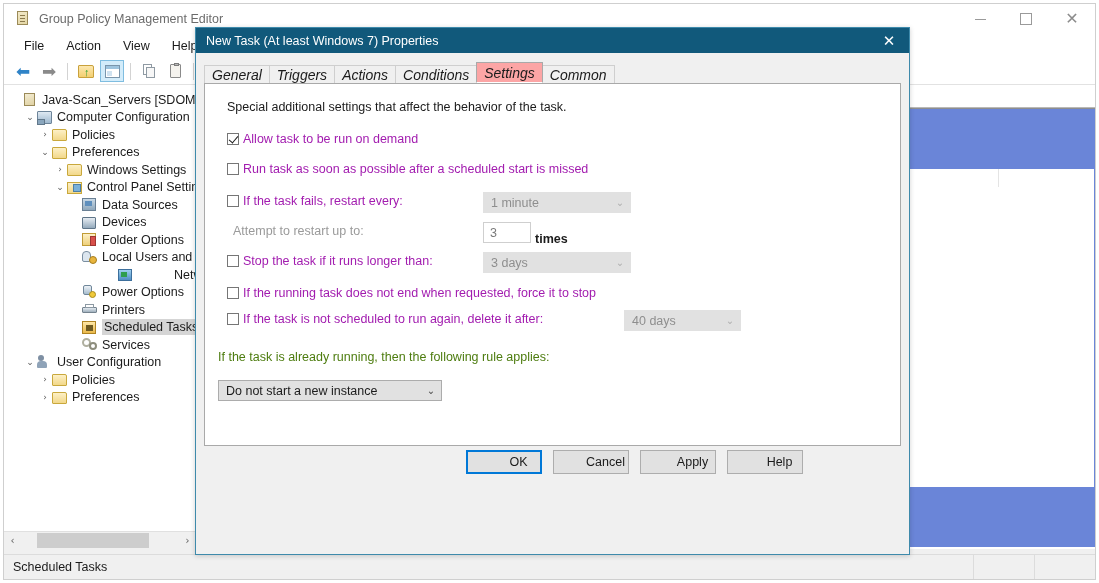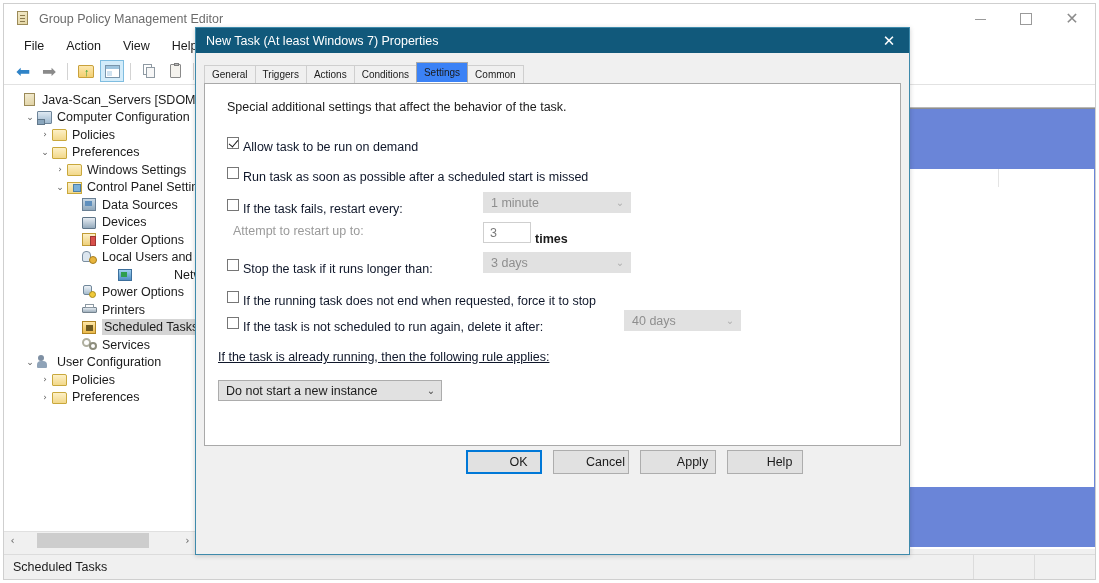--- a/index.html
+++ b/index.html
@@ -452,30 +452,31 @@
     display: flex;
     align-items: flex-end;
     background: #f0f0f0;
     margin-top: 9px;
     position: relative;
   }
   .tab {
     height: 18px;
     padding: 0 7px;
     line-height: 18px;
-    font-size: 10px;
+    font-size: 14px;
     background: #f0f0f0;
     border: 1px solid #cfcfcf;
     border-bottom: none;
     margin-right: -1px;
     box-sizing: border-box;
     color: #1b1b1b;
+    font-style: italic;
   }
   .tab.active {
-    background: #3b82f6;
+    background: #fca5a5;
     height: 21px;
     line-height: 20px;
     border-color: #a9a9a9;
     border-bottom: 1px solid #ffffff;
     position: relative;
     z-index: 3;
   }
 
   .tab-page {
     margin: 0 8px;
@@ -511,21 +512,21 @@
   }
   .cb.checked::after {
     content: "";
     position: absolute;
     left: 3px; top: 0px;
     width: 4px; height: 8px;
     border: solid #1b1b1b;
     border-width: 0 1.6px 1.6px 0;
     transform: rotate(40deg);
   }
-  .cb-label { color: #0f172a; white-space: nowrap; margin-top: 8px; }
+  .cb-label { color: #a21caf; white-space: nowrap; }
 
   .lbl-dim {
     position: absolute;
     font-size: 12.5px;
     color: #9a9a9a;
     white-space: nowrap;
   }
 
   .combo {
     position: absolute;
@@ -566,22 +567,21 @@
     position: absolute;
     font-size: 12.5px;
     color: #1b1b1b;
     font-weight: bold;
   }
 
   .question {
     position: absolute;
     left: 13px;
     font-size: 12.5px;
-    color: #0f172a;
-    text-decoration: underline;
+    color: #4d7c0f;
   }
 
   .dlg-buttons {
     position: absolute;
     left: 0; right: 0;
     top: 422px;
     display: flex;
     justify-content: flex-end;
     padding-right: 106px;
   }

